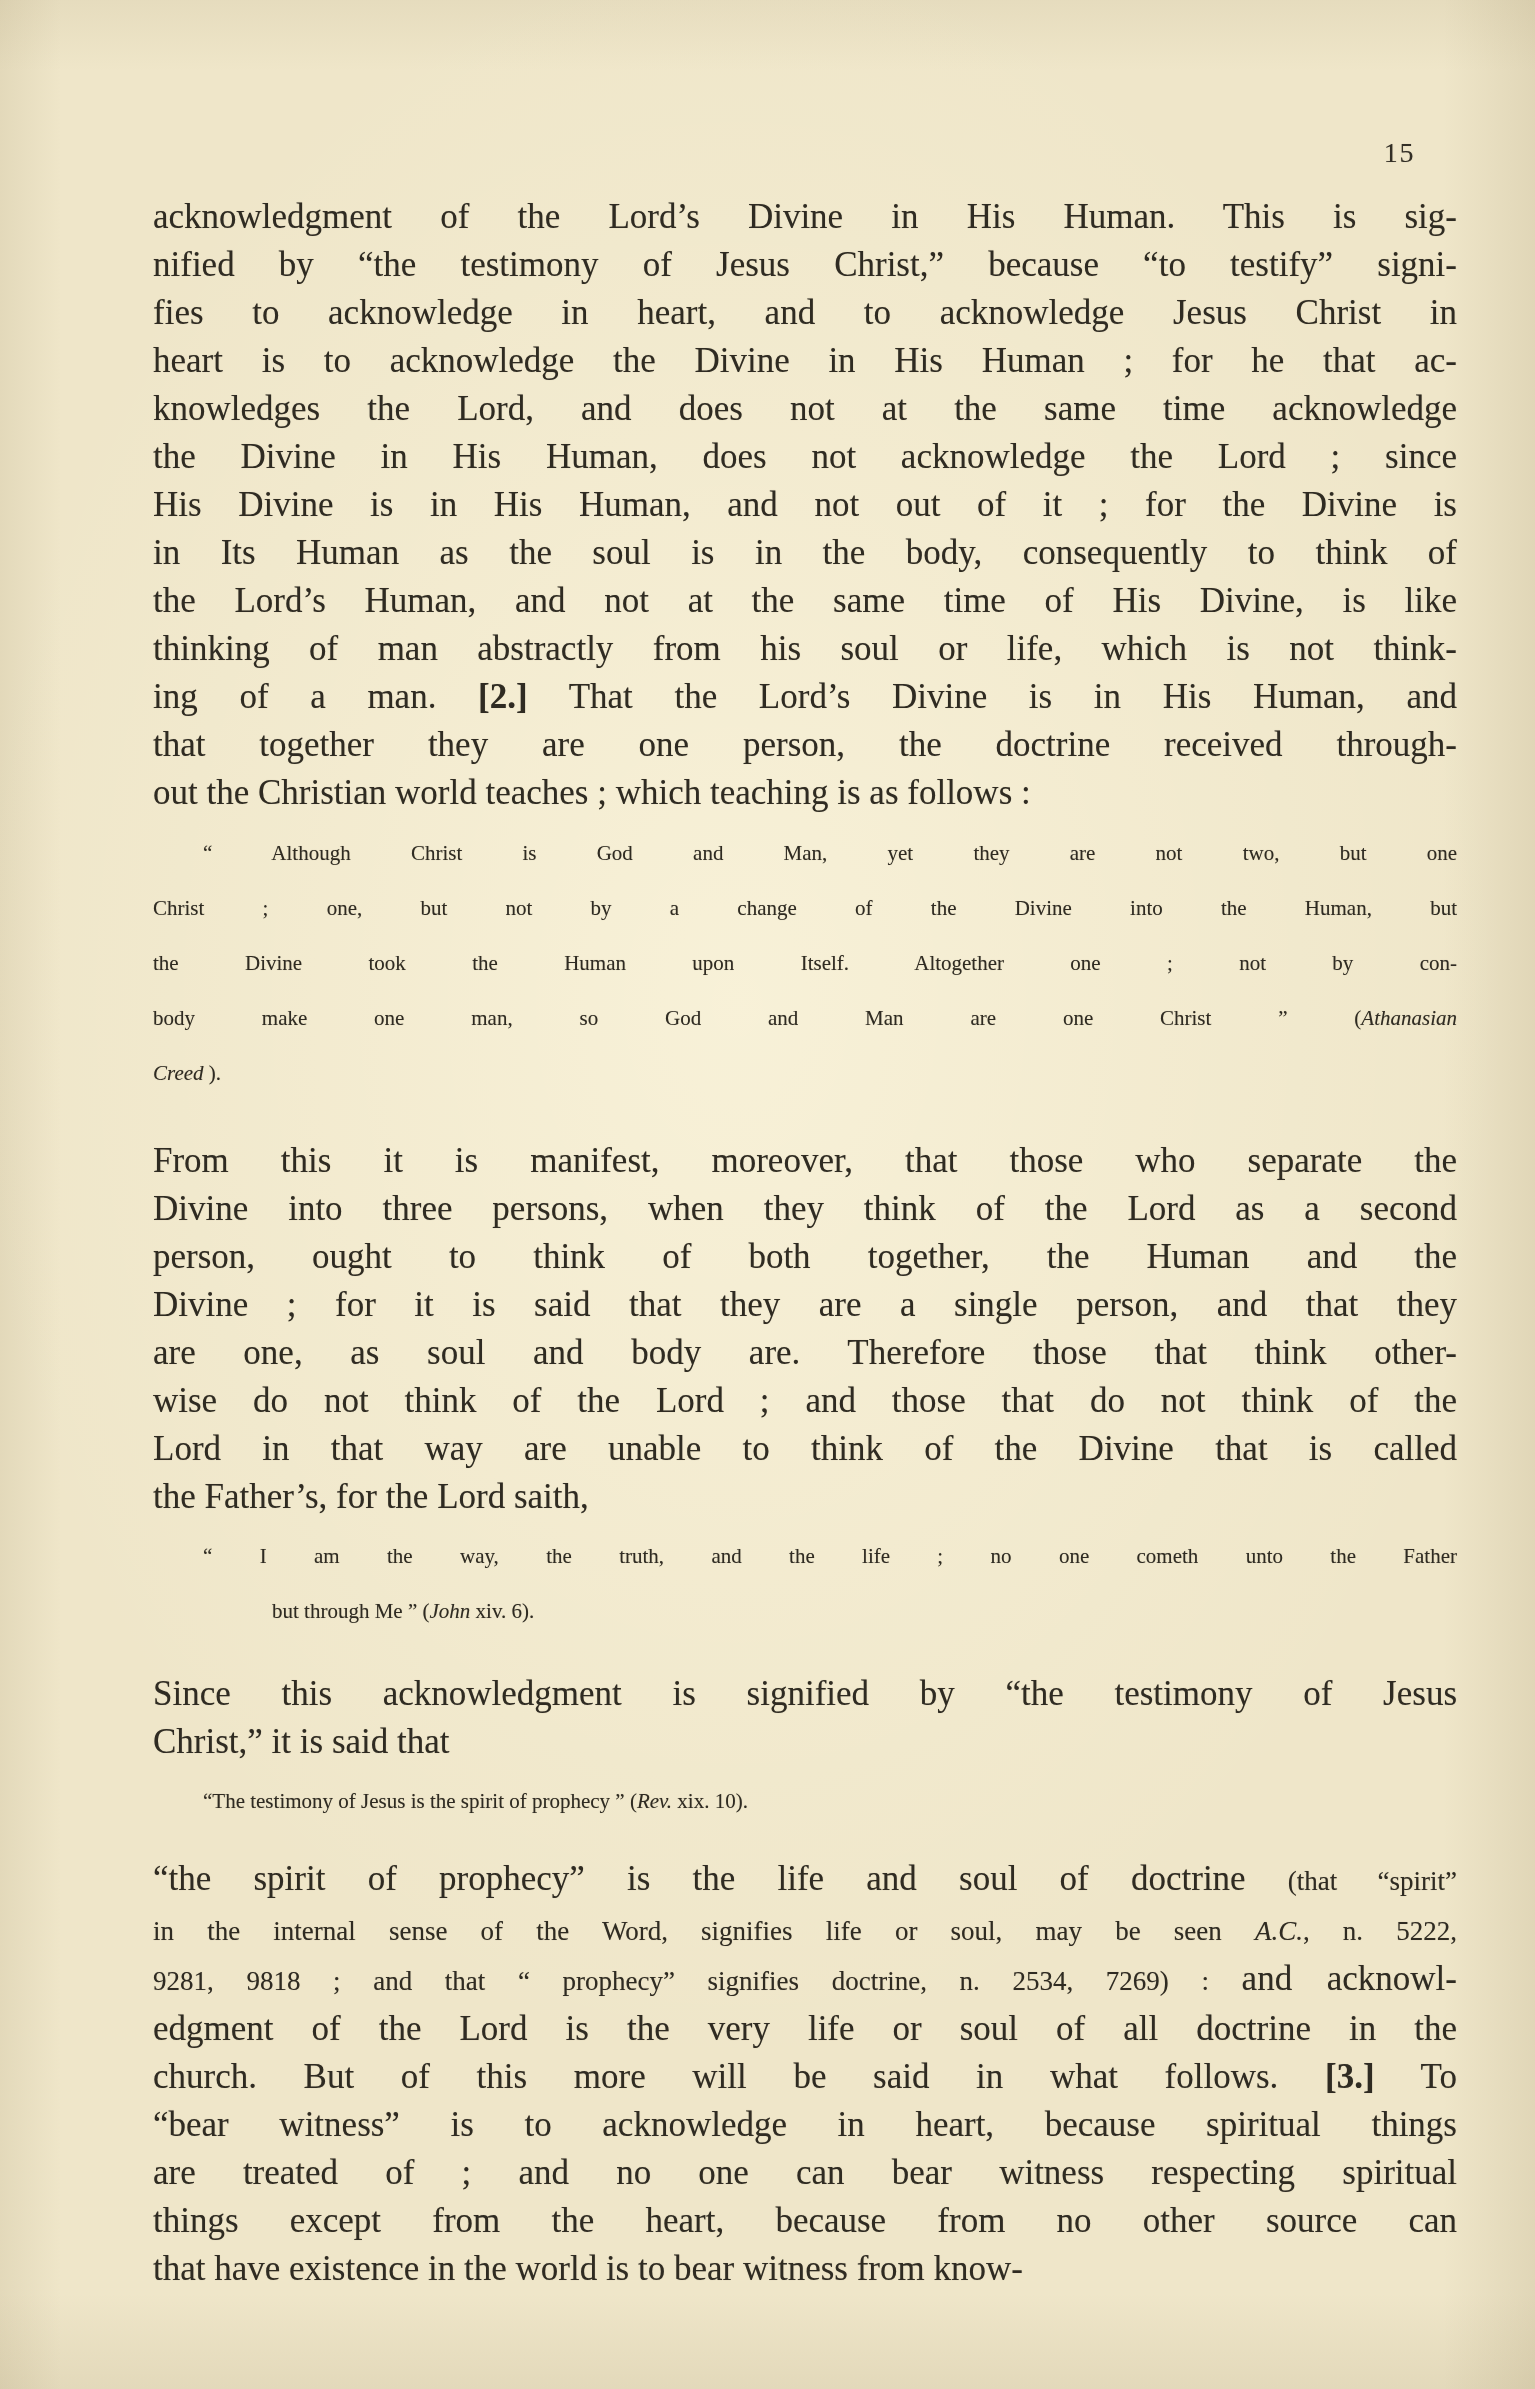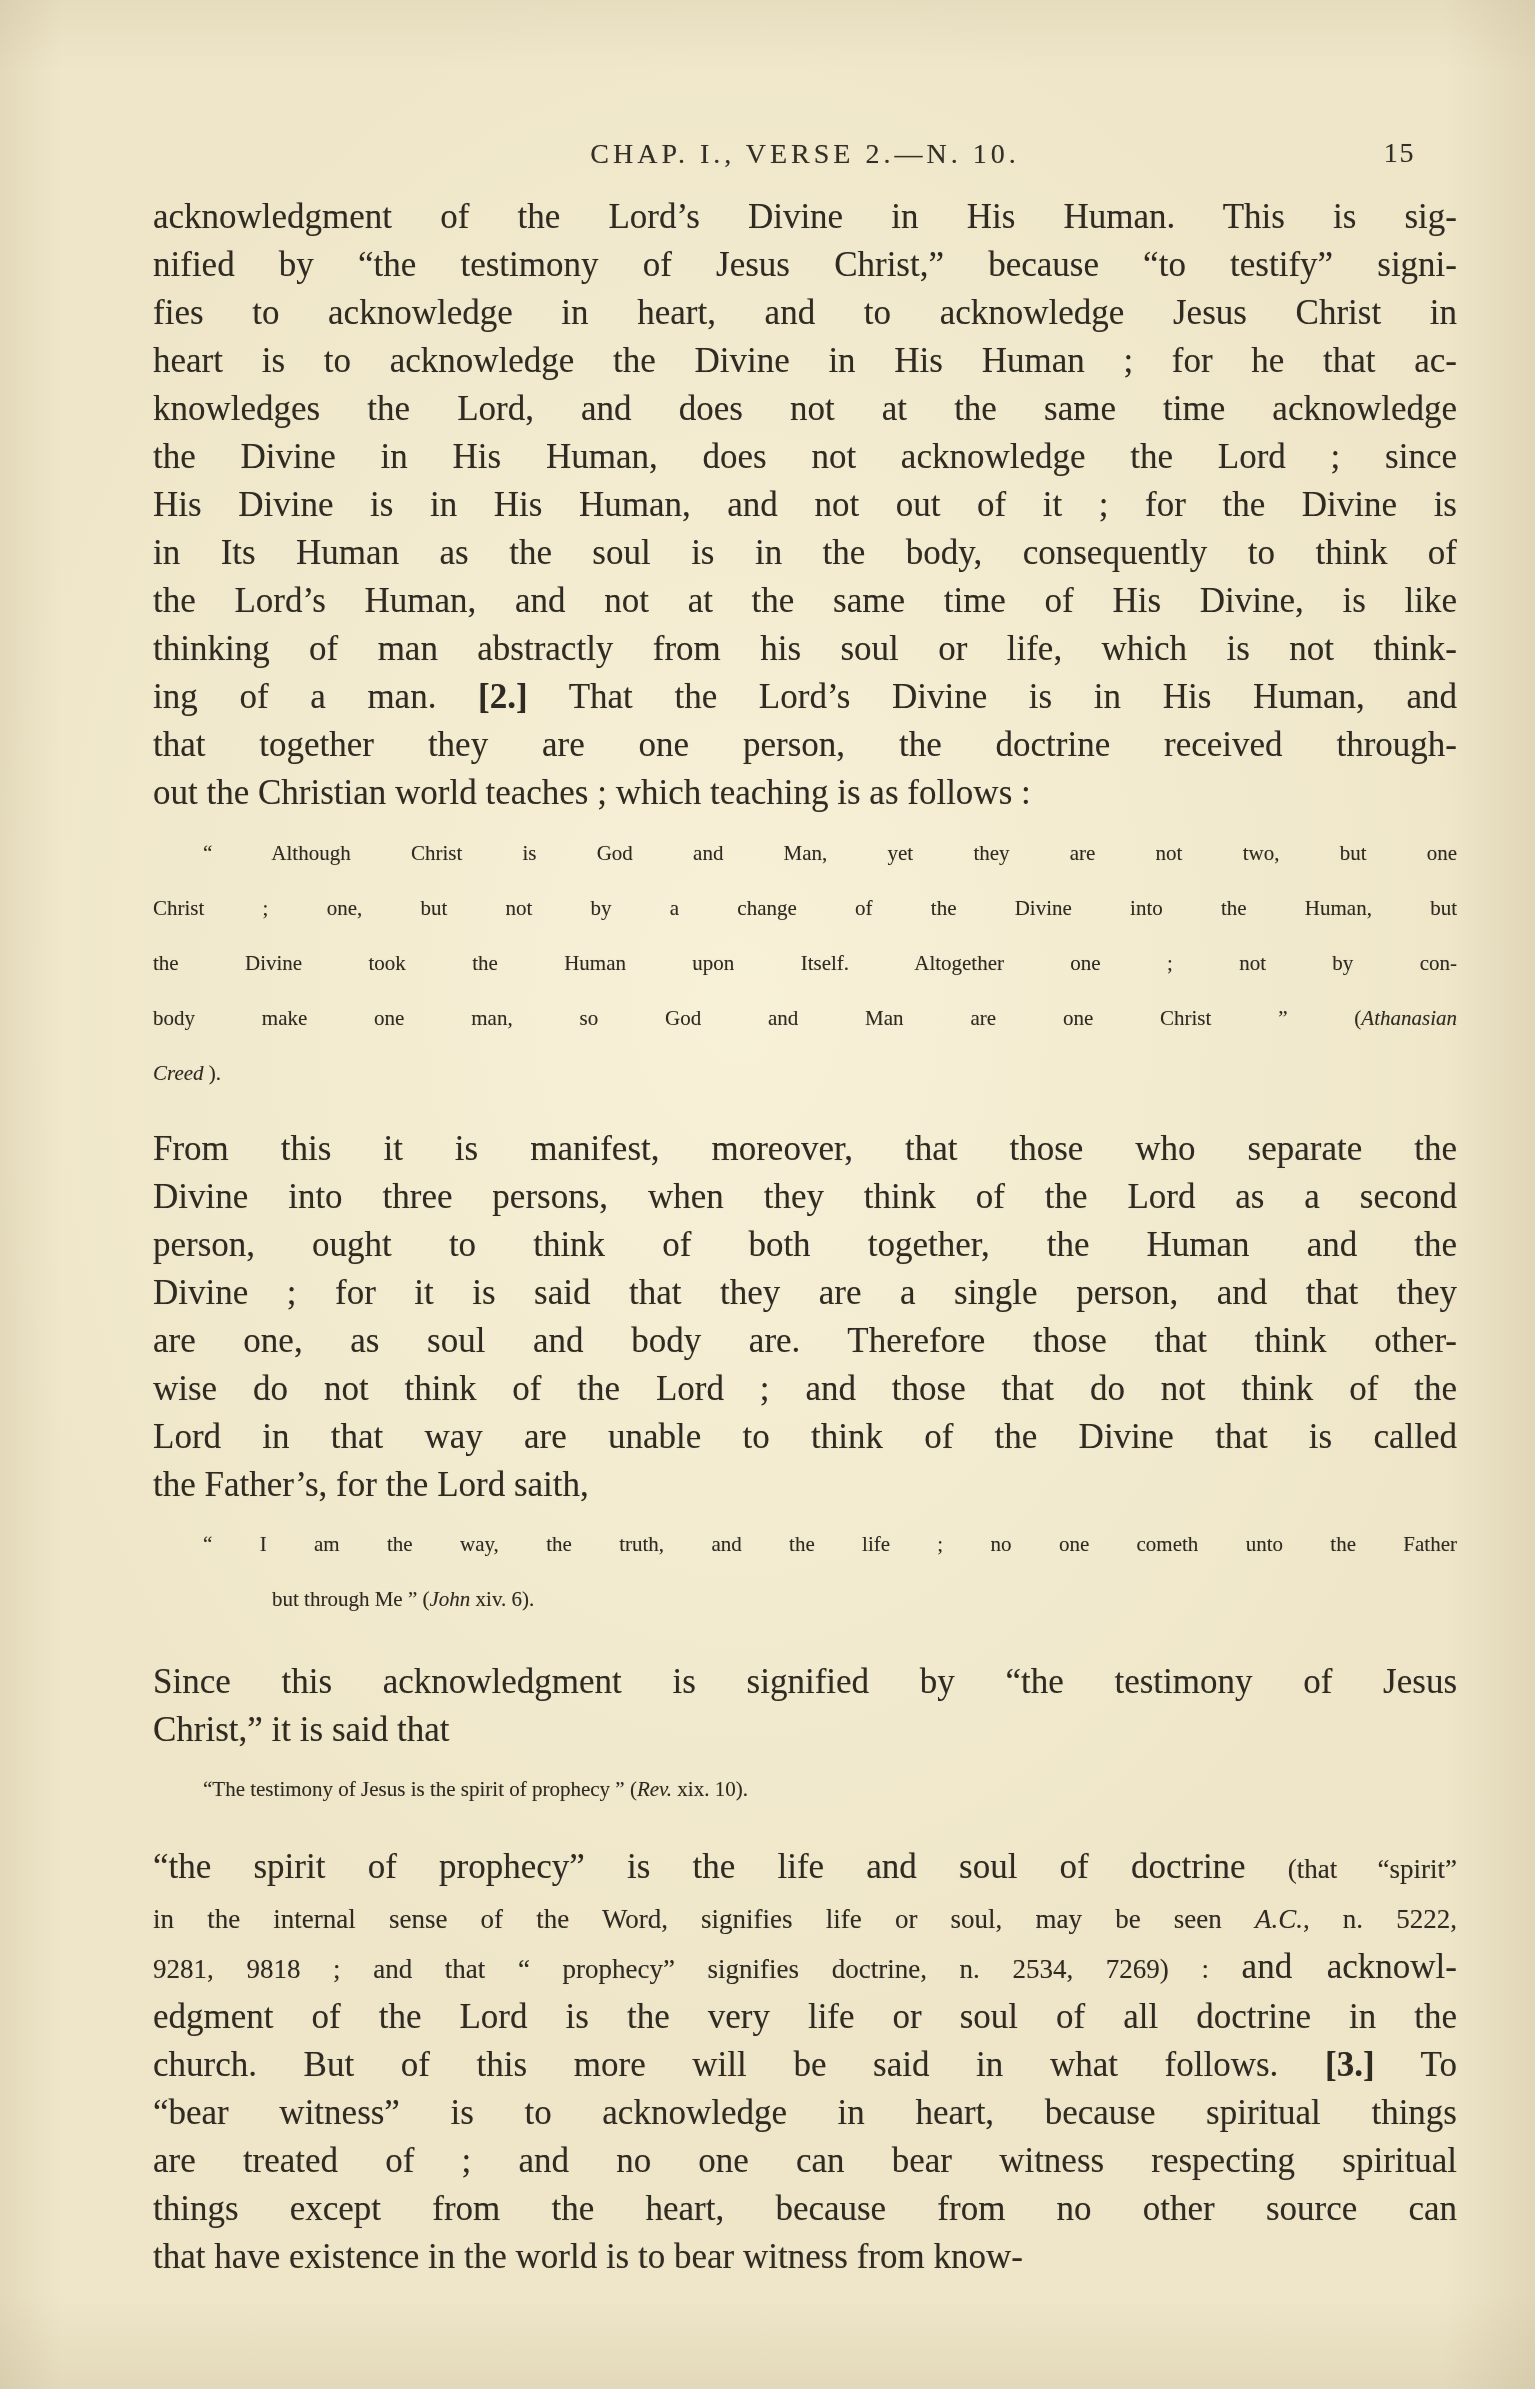--- a/index.html
+++ b/index.html
@@ -38,33 +38,32 @@
   .quote .line{font-size:21px;line-height:39px;margin-top:16px;}
   .indent1{text-indent:50px;}
   .indent2{text-indent:119px;}
   .s-n{}
   .s-b{font-weight:bold;}
   .s-i{font-style:italic;}
   .s-sm{font-size:27px;}
   .s-smi{font-size:27px;font-style:italic;}
   .block[data-name="para-continuation"]{margin-top:17.7px;}
   .block[data-name="creed-quote"]{margin-top:17.7px;}
-  .block[data-name="para-separate-divine"]{margin-top:32px;}
+  .block[data-name="para-separate-divine"]{margin-top:44px;}
   .block[data-name="john-quote"]{margin-top:13px;}
   .block[data-name="para-since"]{margin-top:39px;}
   .block[data-name="rev-quote"]{margin-top:13px;}
   .block[data-name="para-spirit-of-prophecy"]{margin-top:34px;}
 </style>
 </head>
 <body>
 
 <div class="page" data-name="book-page">
   <div class="content" data-name="page-content">
     <div class="header" data-name="running-header">
-      <div class="header-title" data-name="running-header-title">CHAP. I., VERSE 2.—N. 10.</div>
       <div class="page-number" data-name="page-number">15</div>
     </div>
     <div data-name="page-text">
         <div class="block para" data-name="para-continuation">
           <div class="line" data-name="text-line"><span class="s-n" data-name="text-segment">acknowledgment of the Lord’s Divine in His Human.  This is sig-</span></div>
           <div class="line" data-name="text-line"><span class="s-n" data-name="text-segment">nified by “the testimony of Jesus Christ,” because “to testify” signi-</span></div>
           <div class="line" data-name="text-line"><span class="s-n" data-name="text-segment">fies to acknowledge in heart, and to acknowledge Jesus Christ in</span></div>
           <div class="line" data-name="text-line"><span class="s-n" data-name="text-segment">heart is to acknowledge the Divine in His Human ; for he that ac-</span></div>
           <div class="line" data-name="text-line"><span class="s-n" data-name="text-segment">knowledges the Lord, and does not at the same time acknowledge</span></div>
           <div class="line" data-name="text-line"><span class="s-n" data-name="text-segment">the Divine in His Human, does not acknowledge the Lord ; since</span></div>

